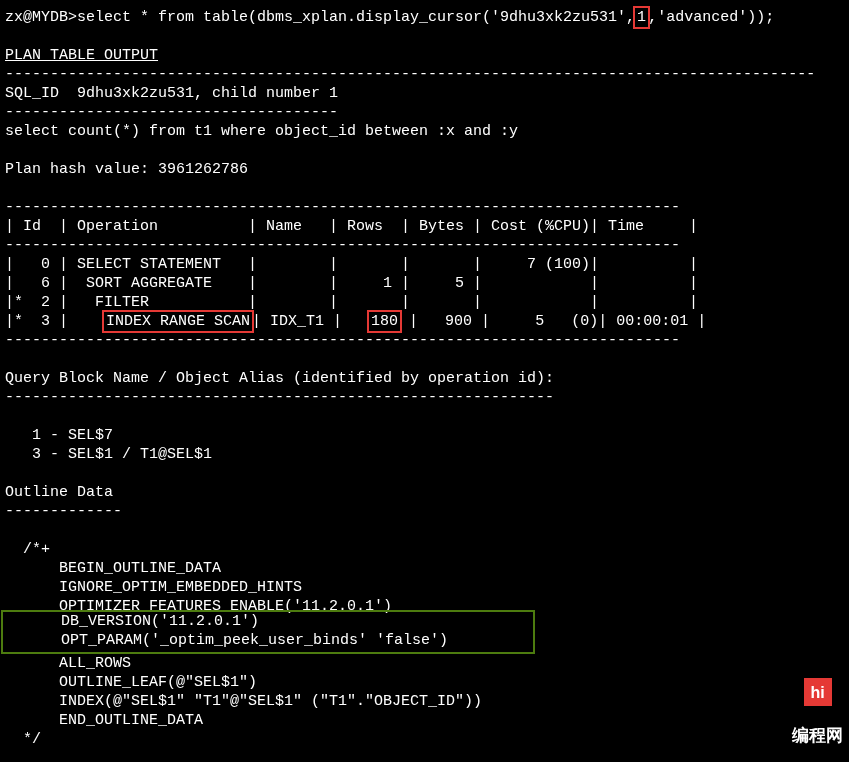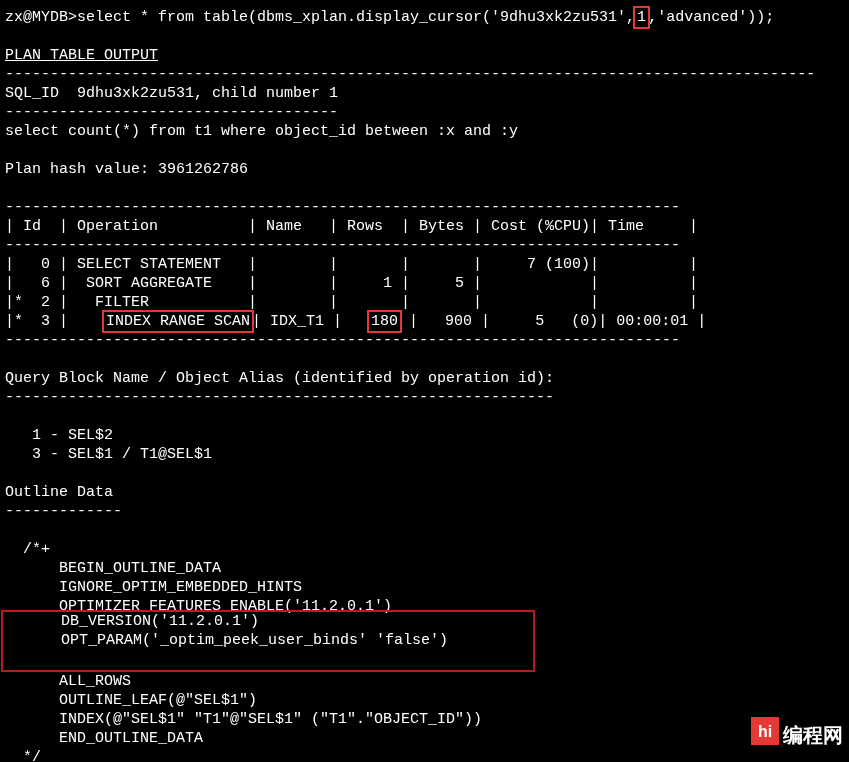--- a/index.html
+++ b/index.html
@@ -19,52 +19,53 @@
     white-space: pre;
     position: relative;
   }
   .hl-red {
     border: 2px solid #e53935;
     padding: 0 2px;
     margin: -2px -2px;
     display: inline-block;
   }
   .hl-red-row {
-    border: 2px solid #b91c1c;
+    border: 2px solid #4d7c0f;
     display: inline-block;
-    padding: 0 4px 20px 4px;
+    padding: 0 4px 2px 4px;
     margin-left: -4px;
     margin-top: -6px;
   }
   .watermark {
     position: absolute;
     right: 2px;
     bottom: 15px;
     display: flex;
-    align-items: flex-end;
-    gap: 4px;
+    align-items: center;
+    gap: 20px;
     background: rgba(0,0,0,0);
     padding: 2px 4px;
+    flex-direction: column;
   }
   .wm-icon {
     width: 28px;
     height: 28px;
     background: #e53935;
     display: flex;
     align-items: center;
     justify-content: center;
     color: #fff;
     font-weight: bold;
     font-size: 16px;
     font-family: sans-serif;
   }
   .wm-text {
     color: #fff;
     font-family: "Microsoft YaHei", sans-serif;
-    font-size: 20px;
+    font-size: 17px;
     font-weight: bold;
   }
   .underline {
     text-decoration: underline;
     text-align: center;
   }
 </style>
 </head>
 <body>
 
@@ -83,21 +84,21 @@
 <span>---------------------------------------------------------------------------</span>
 <span>|   0 | SELECT STATEMENT   |        |       |       |     7 (100)|          |</span>
 <span>|   6 |  SORT AGGREGATE    |        |     1 |     5 |            |          |</span>
 <span>|*  2 |   </span><span>FILTER</span><span>           |        |       |       |            |          |</span>
 <span>|*  3 |    </span><span class="hl-red">INDEX RANGE SCAN</span><span>| IDX_T1 |   </span><span class="hl-red">180</span><span> |   900 |     5   (0)| 00:00:01 |</span>
 <span>---------------------------------------------------------------------------</span>
 
 <span>Query Block Name / Object Alias (identified by operation id):</span>
 <span>-------------------------------------------------------------</span>
 
-<span>   1 - SEL$2</span>
+<span>   1 - SEL$7</span>
 <span>   3 - SEL$1 / T1@SEL$1</span>
 
 <span>Outline Data</span>
 <span>-------------</span>
 
 <span>  /*+</span>
 <span>      BEGIN_OUTLINE_DATA</span>
 <span>      IGNORE_OPTIM_EMBEDDED_HINTS</span>
 <span>      OPTIMIZER_FEATURES_ENABLE('11.2.0.1')</span>
 <span class="hl-red-row"><span>      </span><span>DB_VERSION('11.2.0.1')</span>                              

